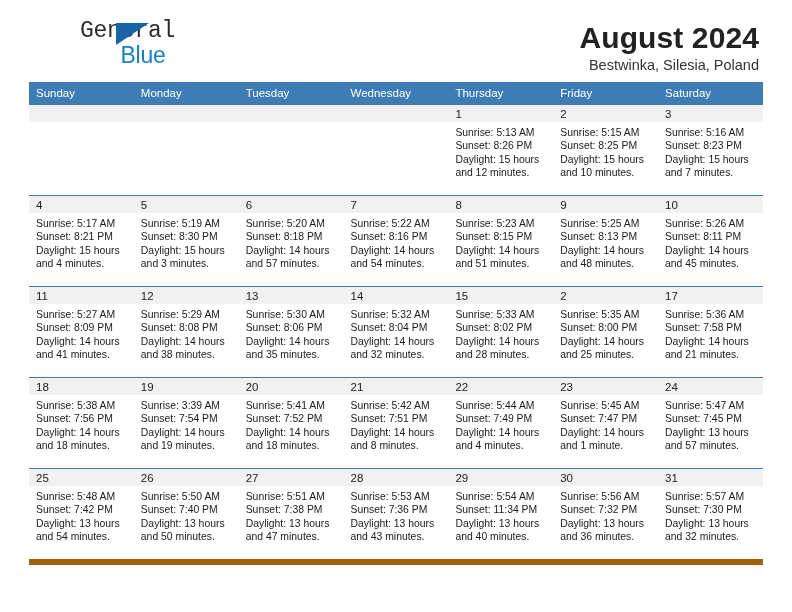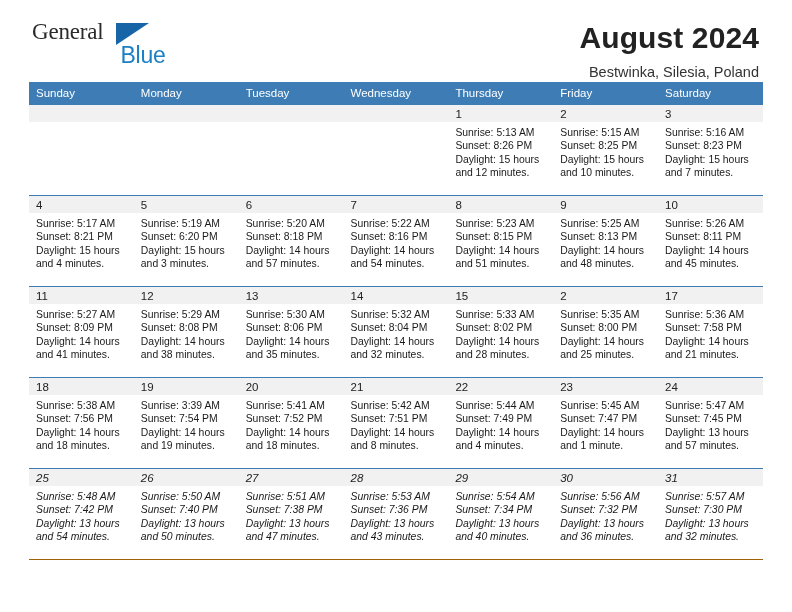--- a/index.html
+++ b/index.html
@@ -39,21 +39,22 @@
     width: 200px;
     height: 56px;
     line-height: 1;
   }
   .brand-row1 {
     position: relative;
     font-size: 23px;
     color: #2b2b2b;
     letter-spacing: -0.2px;
     height: 26px;
-    font-family: Liberation Serif, serif;
+    font-family: Liberation Mono, monospace;
+    margin-left: 48px;
   }
   .brand-row2 {
     position: relative;
     font-size: 23px;
     color: #1b7fc4;
     letter-spacing: -0.2px;
     margin-left: 22px;
     margin-top: -2px;
     font-family: "Liberation Sans", sans-serif;
     text-align: center;
@@ -76,21 +77,21 @@
     font-size: 30px;
     color: #222222;
     font-weight: bold;
     line-height: 1.05;
     margin: 0;
     letter-spacing: 0.1px;
   }
   .cal-subtitle {
     font-size: 14.5px;
     color: #333333;
-    margin-top: 11px;
+    margin-top: 4px;
     line-height: 1.1;
   }
 
   
   .calendar {
     margin: 10px 29px 2px 29px;
     width: 734px;
   }
   table.cal-table {
     border-collapse: collapse;
@@ -110,22 +111,21 @@
     border: none;
   }
 
   tbody tr.week-row > td {
     border-top: 1px solid #3d7cb5;
     vertical-align: top;
     padding: 0;
     height: 91px;
   }
   tbody tr.week-row.last > td {
-    border-bottom: 1px solid #a16207;
-    font-style: italic;
+    border-bottom: 6px solid #a16207;
   }
 
   .daycell {
     height: 90px;
     background: #ffffff;
     position: relative;
   }
   .daynum-band {
     background: #f1f1f1;
     height: 17px;
@@ -279,21 +279,21 @@
                 <div>Daylight: 15 hours</div>
                 <div>and 4 minutes.</div>
               </div>
             </div>
           </td>
           <td>
             <div class="daycell">
               <div class="daynum-band">5</div>
               <div class="dayinfo">
                 <div>Sunrise: 5:19 AM</div>
-                <div>Sunset: 6:20 PM</div>
+                <div>Sunset: 8:30 PM</div>
                 <div>Daylight: 15 hours</div>
                 <div>and 3 minutes.</div>
               </div>
             </div>
           </td>
           <td>
             <div class="daycell">
               <div class="daynum-band">6</div>
               <div class="dayinfo">
                 <div>Sunrise: 5:20 AM</div>
@@ -552,21 +552,21 @@
                 <div>Daylight: 13 hours</div>
                 <div>and 43 minutes.</div>
               </div>
             </div>
           </td>
           <td>
             <div class="daycell">
               <div class="daynum-band">29</div>
               <div class="dayinfo">
                 <div>Sunrise: 5:54 AM</div>
-                <div>Sunset: 7:34 PM</div>
+                <div>Sunset: 11:34 PM</div>
                 <div>Daylight: 13 hours</div>
                 <div>and 40 minutes.</div>
               </div>
             </div>
           </td>
           <td>
             <div class="daycell">
               <div class="daynum-band">30</div>
               <div class="dayinfo">
                 <div>Sunrise: 5:56 AM</div>

